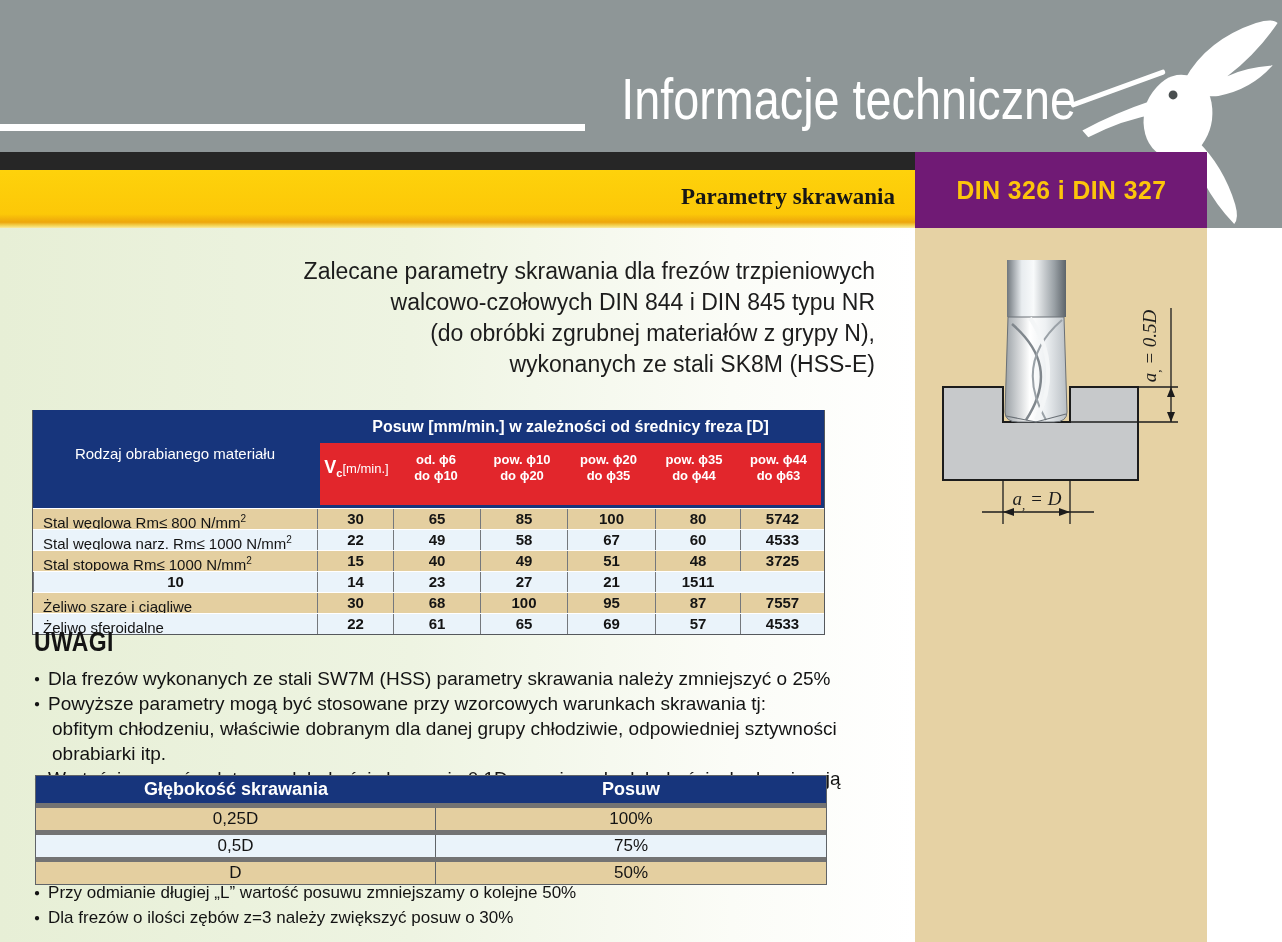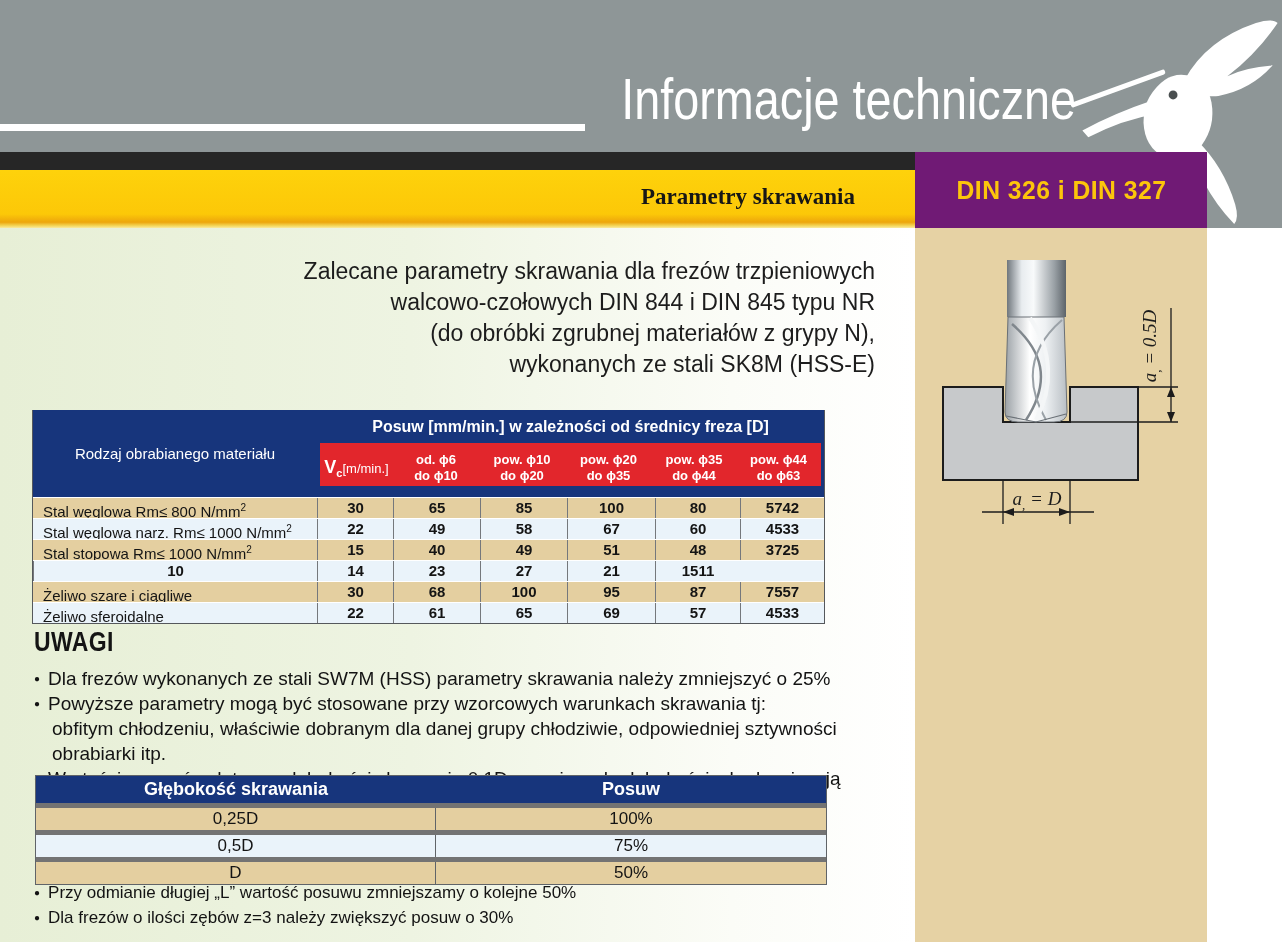--- a/index.html
+++ b/index.html
@@ -14,21 +14,21 @@
               transform:rotate(-20deg); border-radius:2px; }
   .page-title {
     position:absolute; top:70px; left:400px; width:676px; text-align:right;
     font-size:57px; line-height:58px; font-weight:400; color:#ffffff;
     transform:scaleX(.82); transform-origin:right center; white-space:nowrap;
   }
   .dark-strip { position:absolute; left:0; top:152px; width:1207px; height:18px; background:#262626; }
   .accent-bar {
     position:absolute; left:0; top:170px; width:915px; height:58px;
     background:linear-gradient(180deg,#fed20b 0%, #fcc808 76%, #eda60c 90%, #f3d558 96%, #faeaa0 100%);
-    text-align:right; padding-right:60px; box-sizing:border-box;
+    text-align:right; padding-right:20px; box-sizing:border-box;
   }
   .accent-bar .lbl {
     font-family:"Liberation Serif", serif; font-weight:700; font-size:23px;
     line-height:54px; color:#161616;
   }
   .din-badge {
     position:absolute; left:915px; top:152px; width:292px; height:76px; background:#701a75;
     text-align:center;
   }
   .din-badge .lbl {
@@ -42,21 +42,21 @@
   
   .intro { position:absolute; left:300px; top:256px; width:575px; text-align:right;
     font-size:23px; line-height:31px; color:#1c1c1c; }
   
   .mtable { position:absolute; left:32px; top:410px; width:791px; border:1px solid #55585c; border-top:none; }
   .mt-header { display:flex; background:#17357c; color:#fff; }
   .mt-mat { width:284px; height:87px; display:flex; align-items:center; justify-content:center;
     font-size:15px; }
   .mt-right { width:507px; }
   .mt-span { height:33px; line-height:34px; text-align:center; font-weight:700; font-size:16px; }
-  .mt-sub { margin:0 3px 3px 3px; height:43px; background:#e2262c;
+  .mt-sub { margin:0 3px 3px 3px; height:62px; background:#e2262c;
     display:grid; grid-template-columns:73px 86px 86px 87px 84px 85px; }
   .mt-sub > div { text-align:center; font-weight:700; font-size:13px; line-height:16px; padding-top:9px;
     box-sizing:border-box; }
   .vc-cell { font-size:13px; padding-top:16px !important; }
   .vc-cell .v { font-size:18px; font-weight:700; }
   .vc-cell sub { font-size:11px; font-weight:700; }
   .vc-cell .unit { font-weight:400; font-size:13px; }
   .mt-row { display:grid; grid-template-columns:284px 76px 87px 87px 88px 85px 84px;
     height:20px; line-height:20px; font-size:15px; border-top:1px solid #ffffff; }
   .mt-row:first-of-type { border-top:none; }

